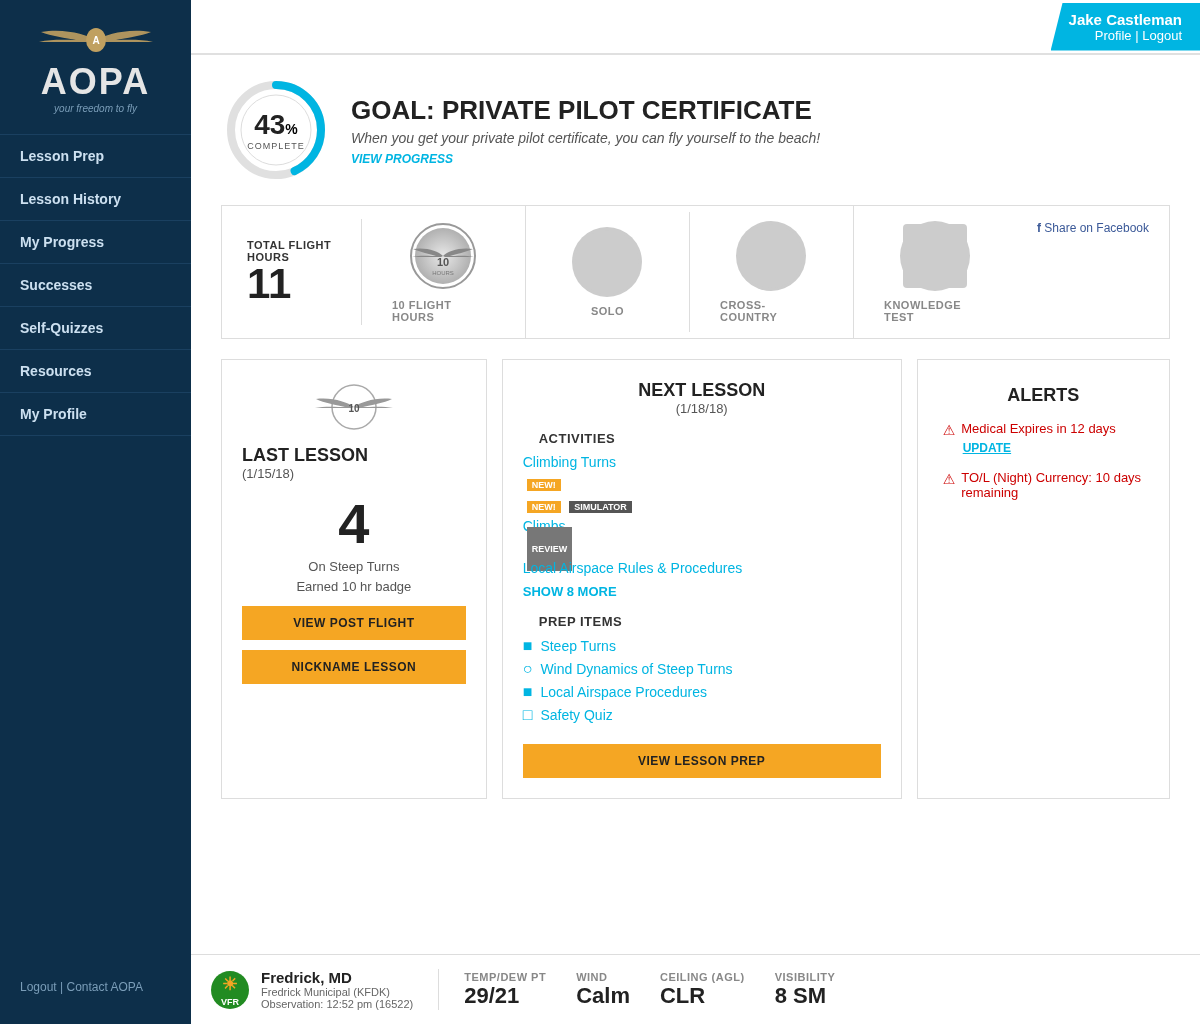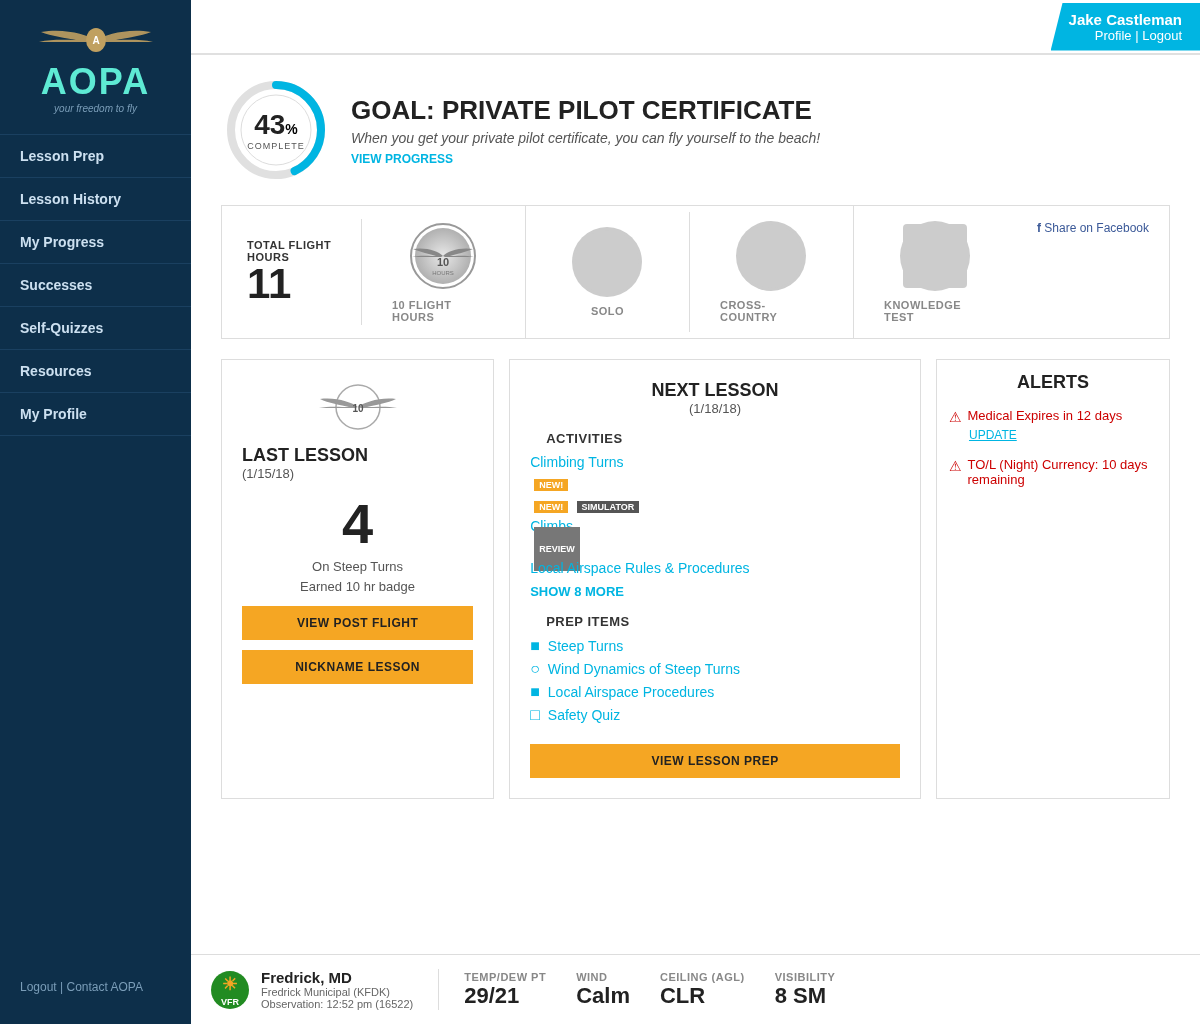--- a/index.html
+++ b/index.html
@@ -12,21 +12,21 @@
       width: 191px; height: 1024px;
       background: #0d2f4a;
       display: flex; flex-direction: column;
     }
     #sidebar-logo {
       padding: 20px 15px 20px 15px;
       text-align: center;
       border-bottom: 1px solid #1a4060;
     }
     #sidebar-logo .logo-text {
-      color: #5eead4;
+      color: #e5e5e5;
       font-size: 36px;
       font-weight: 900;
       letter-spacing: 2px;
       line-height: 1;
     }
     #sidebar-logo .logo-tagline {
       color: #7a9db8;
       font-size: 10px;
       font-style: italic;
       margin-top: 3px;
@@ -102,21 +102,21 @@
       position: absolute;
       top: 50%; left: 50%;
       transform: translate(-50%, -50%);
       text-align: center;
     }
     #progress-circle .pct { font-size: 28px; font-weight: bold; color: #222; }
     #progress-circle .pct-sign { font-size: 14px; font-weight: bold; }
     #progress-circle .complete-label { font-size: 9px; color: #555; letter-spacing: 1px; text-transform: uppercase; }
     #goal-text h1 { font-size: 26px; font-weight: 900; color: #222; text-transform: uppercase; }
     #goal-text p { font-size: 14px; color: #555; font-style: italic; margin-top: 4px; }
-    #view-progress { color: #00b5e2; font-size: 12px; font-weight: bold; text-decoration: none; text-transform: uppercase; margin-top: 6px; display: block; }
+    #view-progress { color: #00b5e2; font-size: 12px; font-weight: bold; text-decoration: none; text-transform: uppercase; margin-top: 6px; display: block; font-style: italic; }
 
     
     #stats-bar {
       display: flex;
       align-items: center;
       border: 1px solid #ddd;
       margin-bottom: 20px;
       background: white;
     }
     #flight-hours {
@@ -207,28 +207,28 @@
     .badge-review { background: #777; color: white; font-size: 9px; font-weight: bold; padding: 17px 5px; margin-left: 4px; text-transform: uppercase; }
     .show-more { color: #00b5e2; font-size: 13px; font-weight: bold; text-decoration: none; text-transform: uppercase; display: block; margin: 8px 0; }
     .prep-item { display: flex; align-items: center; gap: 8px; margin: 5px 0; }
     .prep-item-icon { color: #00b5e2; font-size: 16px; }
     .prep-item a { color: #00b5e2; font-size: 14px; text-decoration: none; }
 
     
     .alerts-card {
       background: white;
       border: 1px solid #ddd;
-      padding: 12px;
+      padding: 25px;
       flex: 0.9;
     }
     .alerts-card .card-title { text-align: center; margin-bottom: 15px; }
     .alert-item { margin-bottom: 15px; }
     .alert-text { color: #cc0000; font-size: 13px; display: flex; align-items: flex-start; gap: 6px; }
     .alert-icon { color: #cc0000; font-size: 14px; flex-shrink: 0; margin-top: 1px; }
-    .alert-update { color: #00b5e2; font-size: 12px; font-weight: normal; text-transform: uppercase; margin-left: 20px; display: block; margin-top: 3px; cursor: pointer; }
+    .alert-update { color: #00b5e2; font-size: 12px; font-weight: bold; text-transform: uppercase; margin-left: 20px; display: block; margin-top: 3px; cursor: pointer; }
 
     
     .wing-badge-container {
       display: flex;
       align-items: center;
       justify-content: center;
       margin-bottom: 10px;
     }
 
     

